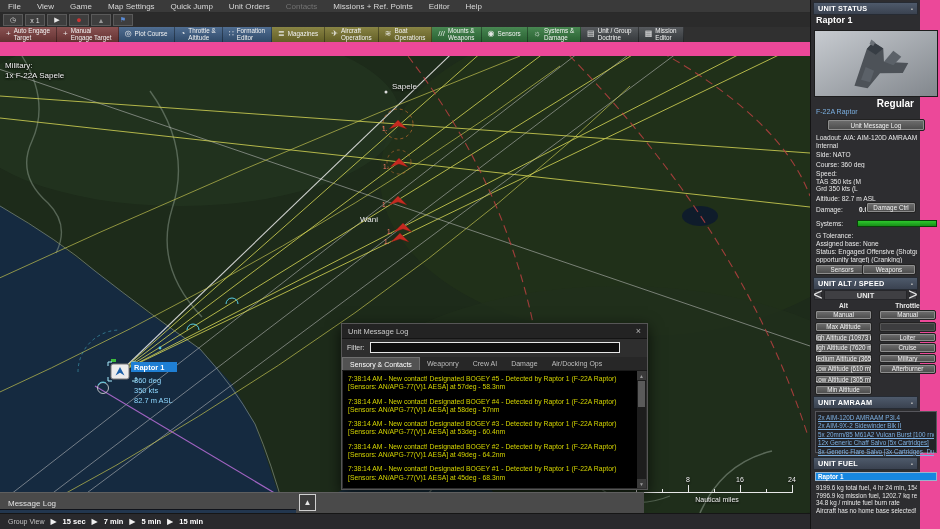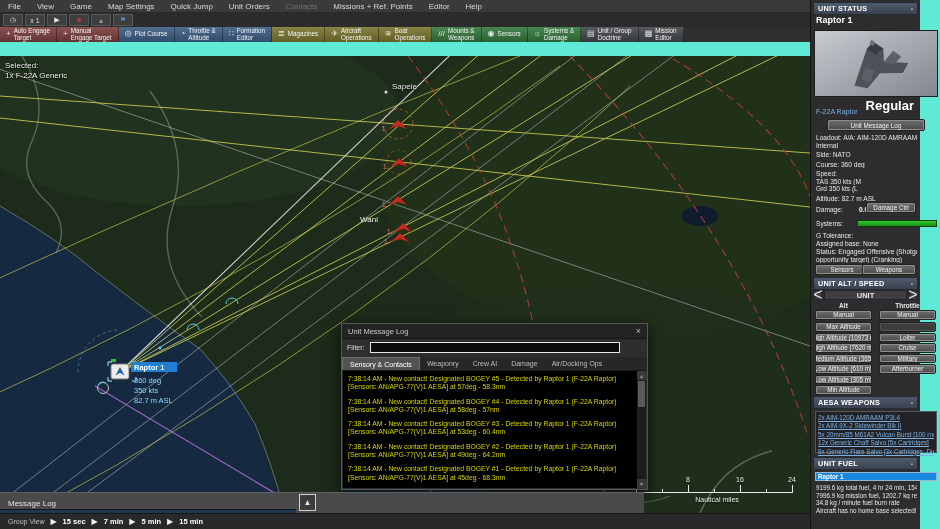--- a/index.html
+++ b/index.html
@@ -1,16 +1,16 @@
 <!DOCTYPE html>
 <html><head>
 <meta charset="utf-8">
 <style>
   html,body{margin:0;padding:0;background:#111;}
-  #app{position:relative;width:940px;height:529px;overflow:hidden;background:#5eead4;
+  #app{position:relative;width:940px;height:529px;overflow:hidden;background:#ec4899;
        font-family:"Liberation Sans",sans-serif;-webkit-font-smoothing:antialiased;}
   #app *{box-sizing:border-box;}
 
   
   .menubar{position:absolute;left:0;top:0;width:810px;height:13px;background:#3a3a3a;
            display:flex;align-items:center;border-bottom:1px solid #2a2a2a;}
   .mi{padding:0 8px;font-size:8px;color:#d8d8d8;white-space:nowrap;cursor:default;}
   .mi.dim{color:#737373;}
 
   .quickbar{position:absolute;left:0;top:13px;width:810px;height:14px;background:#2b2b2b;
@@ -79,21 +79,21 @@
       padding:0 4px;letter-spacing:.2px;}
   .pin{margin-left:auto;color:#b9b9b9;font-size:6px;}
   .ptx{position:absolute;left:5px;right:3px;color:#e8e8e8;font-size:6.6px;line-height:7.5px;white-space:nowrap;overflow:hidden;}
   .pbtn{position:absolute;background:linear-gradient(#6f6f6f,#4a4a4a);border:1px solid #222;
         box-shadow:inset 0 0 0 1px #8d8d8d;color:#f2f2f2;font-size:6.3px;display:flex;align-items:center;
         justify-content:center;border-radius:2px;white-space:nowrap;overflow:hidden;}
   .pbtn.disabled{background:#3d3d3f;box-shadow:inset 0 0 0 1px #555;color:#5c5c5c;}
   .plink{color:#7cb0e2;} .wlink{display:block;color:#7cb0e2;text-decoration:underline;font-size:6.3px;
         line-height:8.4px;white-space:nowrap;overflow:hidden;}
   .imgbox{position:absolute;left:3px;top:30px;width:124px;height:67px;border:1px solid #1d1d1d;}
-  .regular{position:absolute;right:6px;top:98px;color:#fff;font-weight:bold;font-size:13px;}
+  .regular{position:absolute;right:6px;top:98px;color:#fff;font-weight:bold;font-size:10px;}
   .greensys{position:absolute;left:46px;top:220px;width:80px;height:7px;border:1px solid #0a3f0a;
             background:linear-gradient(#2ec82e,#178f17);}
   .wbox{position:absolute;left:4px;top:411px;width:122px;height:42px;background:#232327;border:1px solid #56565c;padding:2px 2px;}
   .fuelrow{position:absolute;left:4px;top:472px;width:122px;height:9px;background:#1787e0;border:1px solid #9ab4cc;
            color:#fff;font-size:6.3px;font-weight:bold;display:flex;align-items:center;padding-left:2px;}
   .navu{position:absolute;top:290px;height:10px;background:#3f3f43;border:1px solid #26262a;color:#e8e8e8;
         display:flex;align-items:center;justify-content:center;}
 </style>
 </head>
 <body>
@@ -327,22 +327,22 @@
         </g>
         <rect x="131" y="306" width="46" height="10" fill="#1f7fd4"></rect>
         <text x="134" y="314" fill="#ffffff" font-size="7.5" font-weight="bold">Raptor 1</text>
         <text x="134" y="327" fill="#8fd8ff" font-size="7.5">360 deg</text>
         <text x="134" y="337" fill="#8fd8ff" font-size="7.5">350 kts</text>
         <text x="134" y="347" fill="#8fd8ff" font-size="7.5">82.7 m ASL</text>
       </g>
     </svg>
 
     <div class="selblock">
-      <div>Selected:</div>
-      <div>1x F-22A Generic</div>
+      <div>Military:</div>
+      <div>1x F-22A Sapele</div>
     </div>
 
     <div class="scale">
       <div class="base"></div>
       <div class="tk" style="left:8px;"></div>
         <div class="tk" style="left:60px;"></div>
       <div class="tk" style="left:112px;"></div>
         <div class="tk" style="left:164px;"></div>
       <div class="tk" style="left:34px;top:9px;height:4px;"></div>
         <div class="tk" style="left:86px;top:9px;height:4px;"></div>
@@ -479,21 +479,21 @@
     <div class="pbtn" style="left:4px;top:385px;width:57px;height:9.5px;">Min Altitude</div>
 
     <div class="pbtn" style="left:68px;top:310px;width:57px;height:9.5px;">Manual</div>
     <div class="pbtn disabled" style="left:68px;top:322px;width:57px;height:9.5px;"></div>
     <div class="pbtn" style="left:68px;top:332.5px;width:57px;height:9.5px;">Loiter</div>
     <div class="pbtn" style="left:68px;top:343px;width:57px;height:9.5px;">Cruise</div>
     <div class="pbtn" style="left:68px;top:353.5px;width:57px;height:9.5px;">Military</div>
     <div class="pbtn" style="left:68px;top:364px;width:57px;height:9.5px;">Afterburner</div>
 
     <div class="sh" style="top:396px;">
-      <span>AESA WEAPONS</span>
+      <span>UNIT AMRAAM</span>
       <span class="pin">▪</span>
     </div>
     <div class="wbox">
       <span class="wlink">2x AIM-120D AMRAAM P3I.4</span>
       <span class="wlink">2x AIM-9X-2 Sidewinder Blk II</span>
       <span class="wlink">5x 20mm/85 M61A2 Vulcan Burst [100 rnds]</span>
       <span class="wlink">12x Generic Chaff Salvo [5x Cartridges]</span>
       <span class="wlink">8x Generic Flare Salvo [3x Cartridges, Dual</span>
     </div>
 

